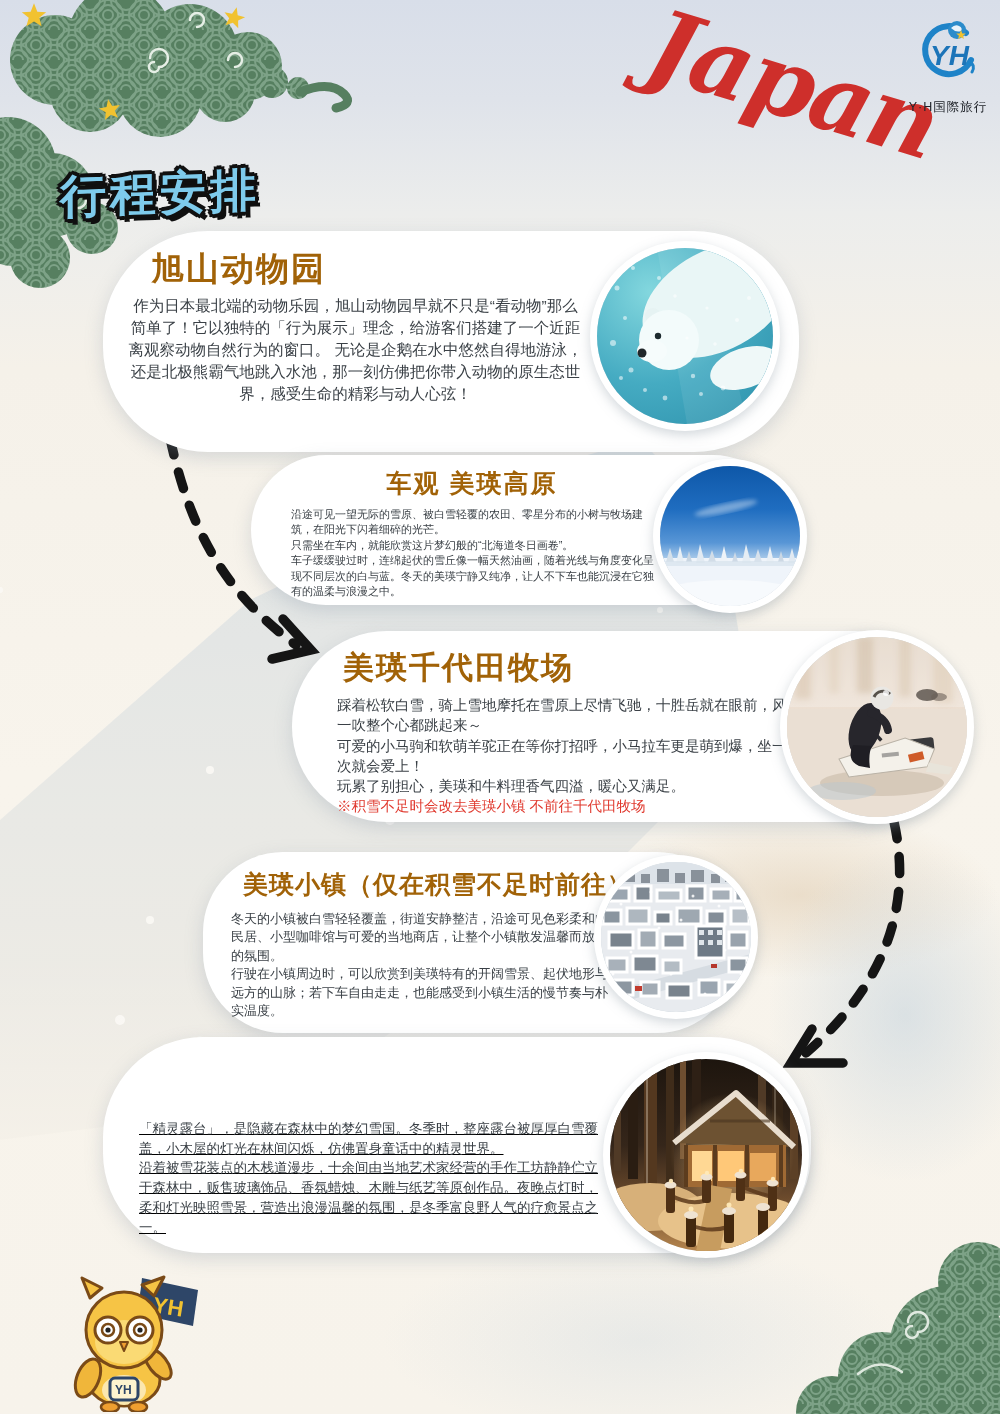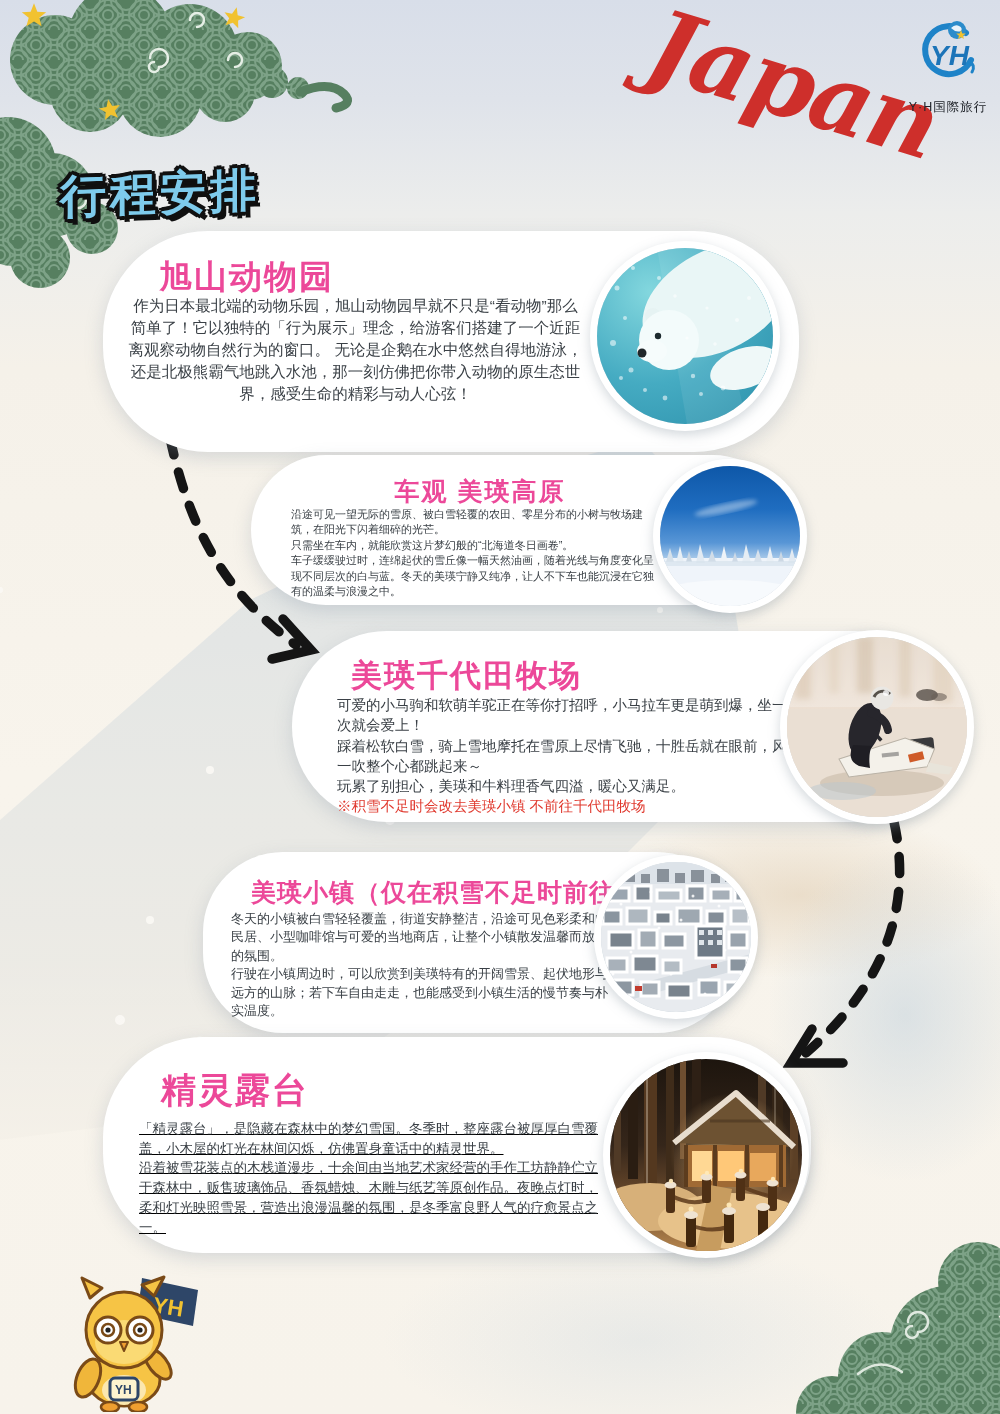--- a/index.html
+++ b/index.html
@@ -20,21 +20,21 @@
   .japan-script{
     position:absolute;left:648px;top:2px;width:360px;
     font-family:"DejaVu Serif",serif;font-style:italic;font-weight:bold;
     font-size:96px;color:#ce2f2b;transform:rotate(17deg);transform-origin:60px 60px;
     letter-spacing:-2px;
   }
   .logo{position:absolute;left:898px;top:20px;width:100px;text-align:center;}
   .logo-caption{font-size:12.5px;color:#20242a;margin-top:9px;letter-spacing:1px;white-space:nowrap;}
   
   .card{position:absolute;background:#ffffff;box-shadow:0 6px 18px rgba(140,152,168,.30);}
-  .card-title{position:absolute;margin:8px;color:#ec4899;font-weight:bold;letter-spacing:2px;}
+  .card-title{position:absolute;margin:0;color:#a16207;font-weight:bold;letter-spacing:2px;}
   .card-body{position:absolute;}
   .card-body p{margin:0;color:#3a4046;}
   .note-red{color:#e0392e !important;}
   
   .photo{position:absolute;border-radius:50%;border:7px solid #fff;overflow:hidden;
          box-shadow:0 4px 12px rgba(130,142,156,.35);background:#cfd8de;}
   .photo svg{display:block;}
   #card1{left:103px;top:231px;width:696px;height:221px;border-radius:105px;}
   #card1 .card-title{left:48px;top:16px;font-size:33px;}
   #card1 .card-body{left:25px;top:64px;width:455px;font-size:15.5px;line-height:1.42;text-align:center;}
@@ -269,22 +269,22 @@
           <polygon points="128,97 132,82 136,97" fill="#e2eaf2"></polygon>
       </g>
       <rect y="95" width="140" height="5" fill="#d7e2ec" opacity="0.7"></rect>
       <ellipse cx="70" cy="128" rx="70" ry="14" fill="#ffffff" opacity="0.5"></ellipse>
     </svg>
   </div>
 
   <section class="card" id="card3">
     <h2 class="card-title">美瑛千代田牧场</h2>
     <div class="card-body">
+      <p>踩着松软白雪，骑上雪地摩托在雪原上尽情飞驰，十胜岳就在眼前，风一吹整个心都跳起来～</p>
       <p>可爱的小马驹和软萌羊驼正在等你打招呼，小马拉车更是萌到爆，坐一次就会爱上！</p>
-      <p>踩着松软白雪，骑上雪地摩托在雪原上尽情飞驰，十胜岳就在眼前，风一吹整个心都跳起来～</p>
       <p>玩累了别担心，美瑛和牛料理香气四溢，暖心又满足。</p>
       <p class="note-red">※积雪不足时会改去美瑛小镇 不前往千代田牧场</p>
     </div>
   </section>
   <div class="photo" id="circle3">
     <svg width="180" height="180" viewBox="0 0 180 180">
       <defs>
         <linearGradient id="sm-bg" x1="0" y1="0" x2="0" y2="1">
           <stop offset="0" stop-color="#e2d4c4"></stop>
             <stop offset="0.4" stop-color="#ecdfd2"></stop>
@@ -396,21 +396,20 @@
           <circle cx="92" cy="34" r="1.5"></circle>
           <circle cx="140" cy="112" r="1.5"></circle>
         <circle cx="12" cy="112" r="1.5"></circle>
           <circle cx="58" cy="66" r="1.5"></circle>
           <circle cx="104" cy="132" r="1.5"></circle>
       </g>
     </svg>
   </div>
 
   <section class="card" id="card5">
-    <h2 class="card-title">精灵露台</h2>
     <div class="card-body">
       <p>「精灵露台」，是隐藏在森林中的梦幻雪国。冬季时，整座露台被厚厚白雪覆盖，小木屋的灯光在林间闪烁，仿佛置身童话中的精灵世界。</p>
       <p>沿着被雪花装点的木栈道漫步，十余间由当地艺术家经营的手作工坊静静伫立于森林中，贩售玻璃饰品、香氛蜡烛、木雕与纸艺等原创作品。夜晚点灯时，柔和灯光映照雪景，营造出浪漫温馨的氛围，是冬季富良野人气的疗愈景点之一。</p>
     </div>
   </section>
   <div class="photo" id="circle5">
     <svg width="192" height="192" viewBox="0 0 192 192">
       <defs>
         <linearGradient id="nt-bg" x1="0" y1="0" x2="0" y2="1">
           <stop offset="0" stop-color="#1d150e"></stop>

